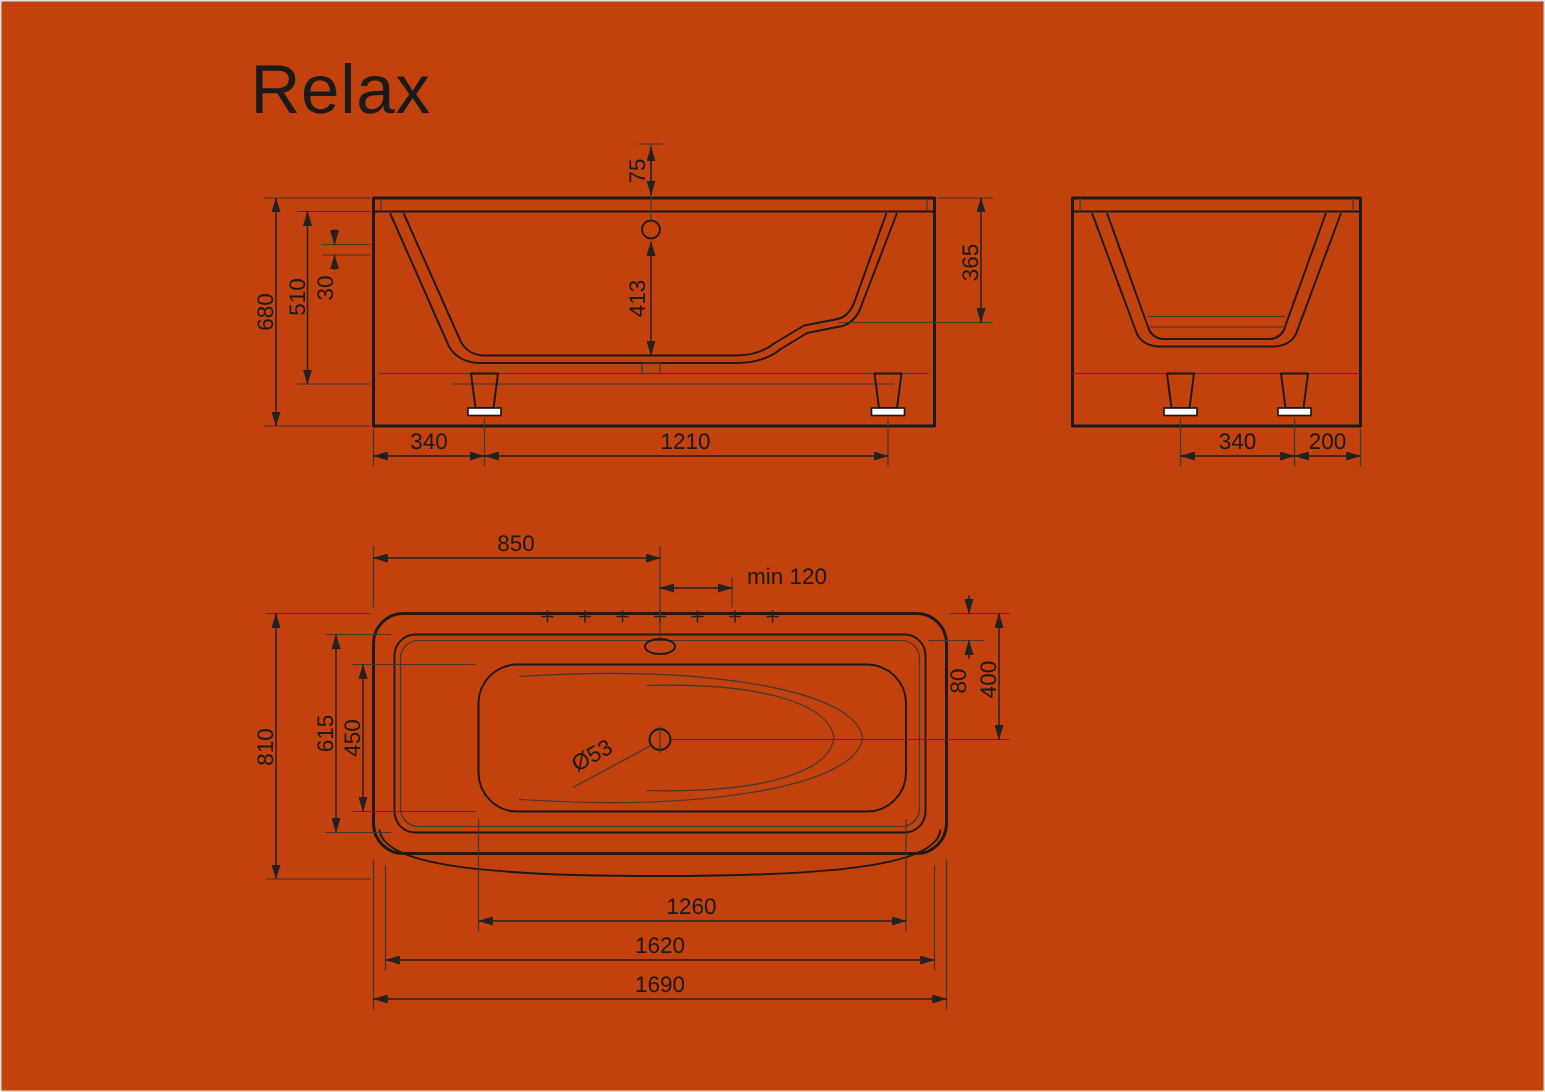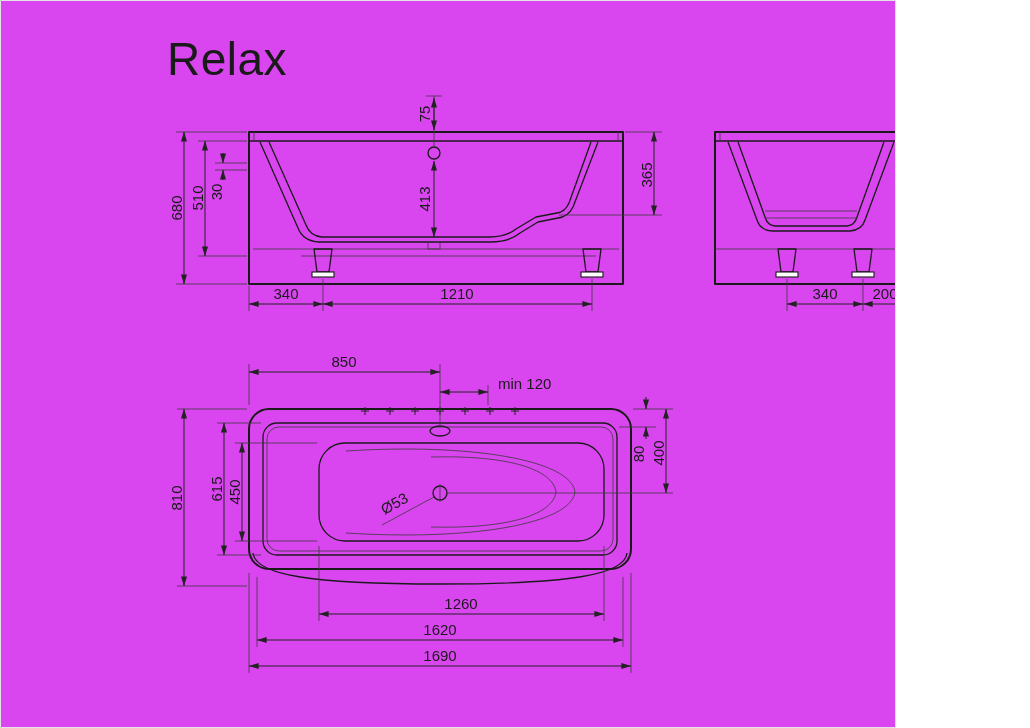--- a/index.html
+++ b/index.html
@@ -1,20 +1,20 @@
 <!DOCTYPE html>
 <html><head>
 <meta charset="utf-8">
 <style>
   html,body { margin:0; padding:0; background:#ffffff; }
   .sheet {
     position: relative;
-    width: 896px;
+    width: 1030px;
     height: 728px;
-    background: #d946ef;
+    background: #c2410c;
     border: 1px solid #e3e3e3;
     box-sizing: border-box;
     font-family: "Liberation Sans", sans-serif;
     overflow: hidden;
   }
   svg { position:absolute; left:0; top:0; }
   .obj  { stroke:#1a1a1a; stroke-width:2;   fill:none; stroke-linejoin:round; }
   .obj2 { stroke:#1a1a1a; stroke-width:1.3; fill:none; stroke-linejoin:round; }
   .thin { stroke:#3a3a3a; stroke-width:0.8; fill:none; }
   .dim  { stroke:#222222; stroke-width:1;   fill:none; }

